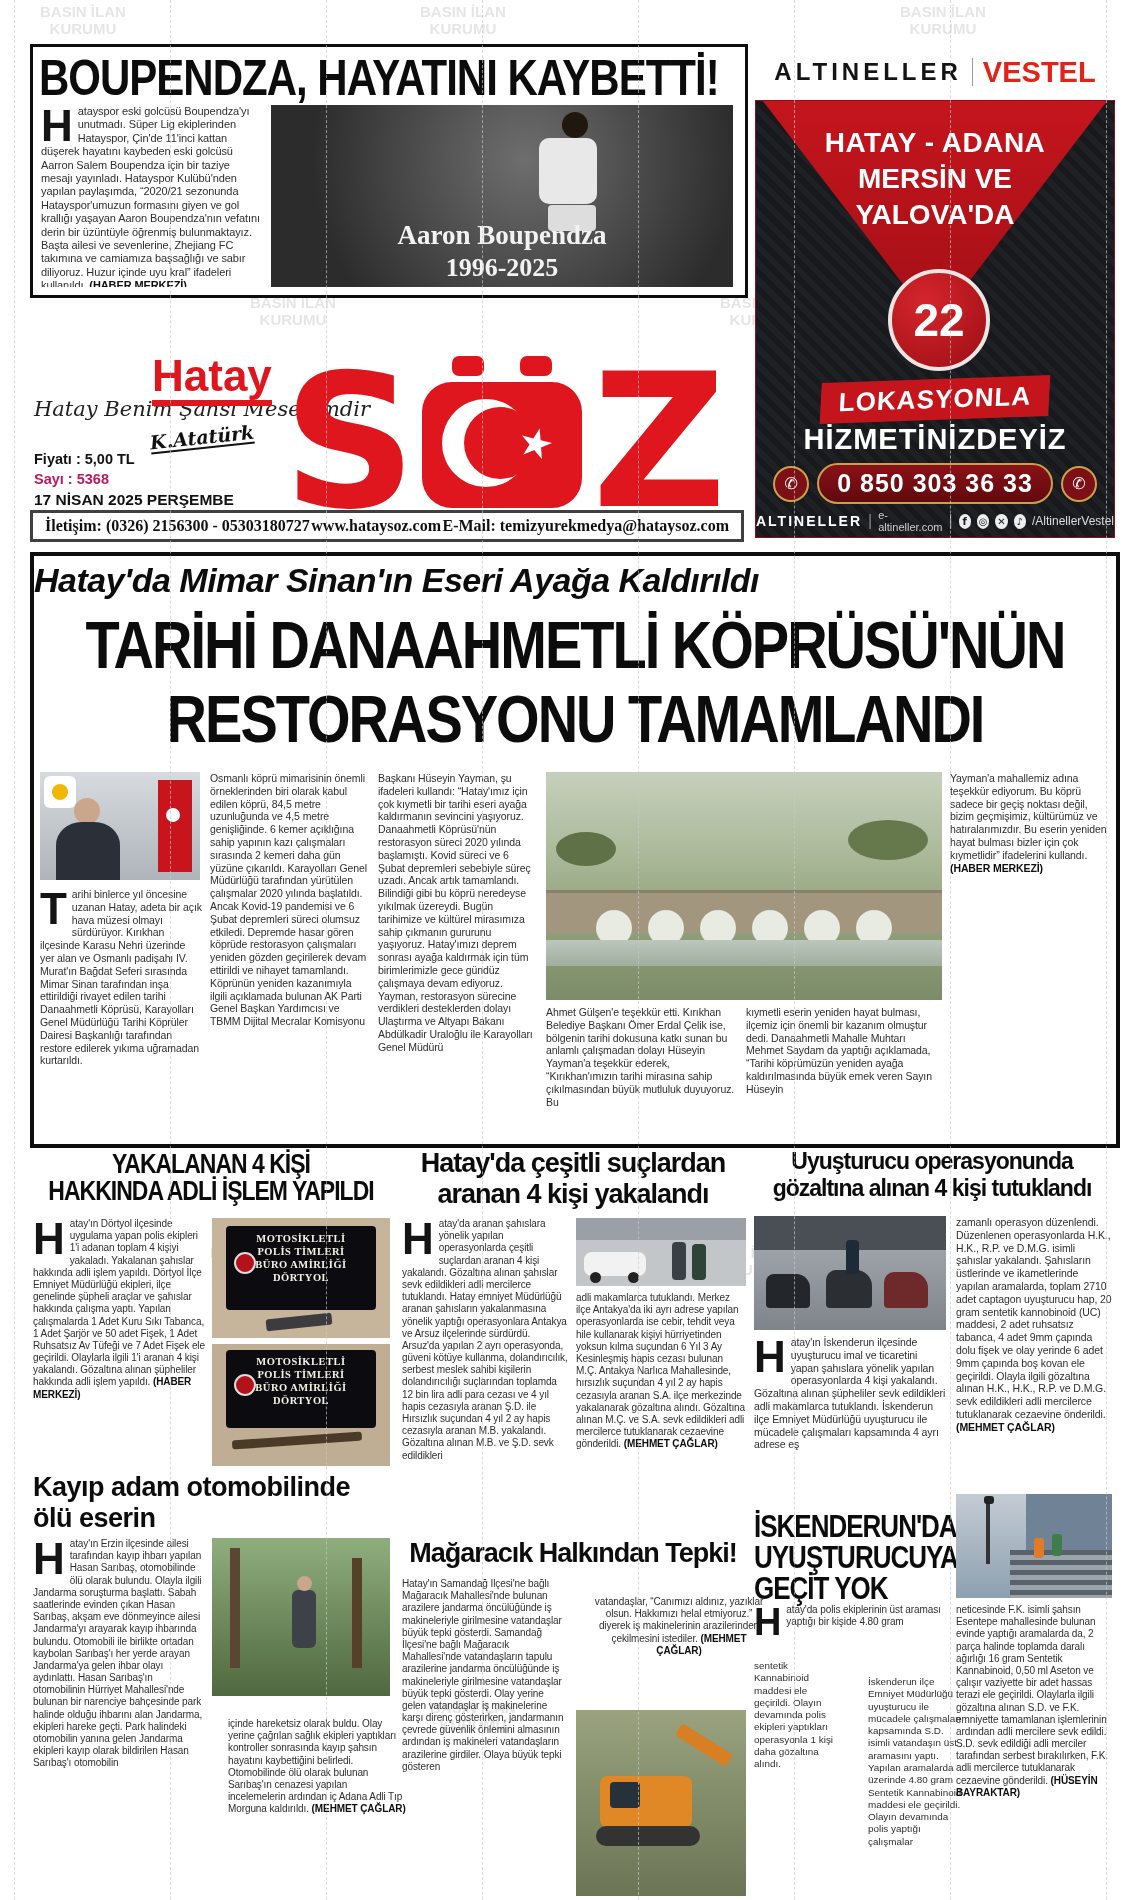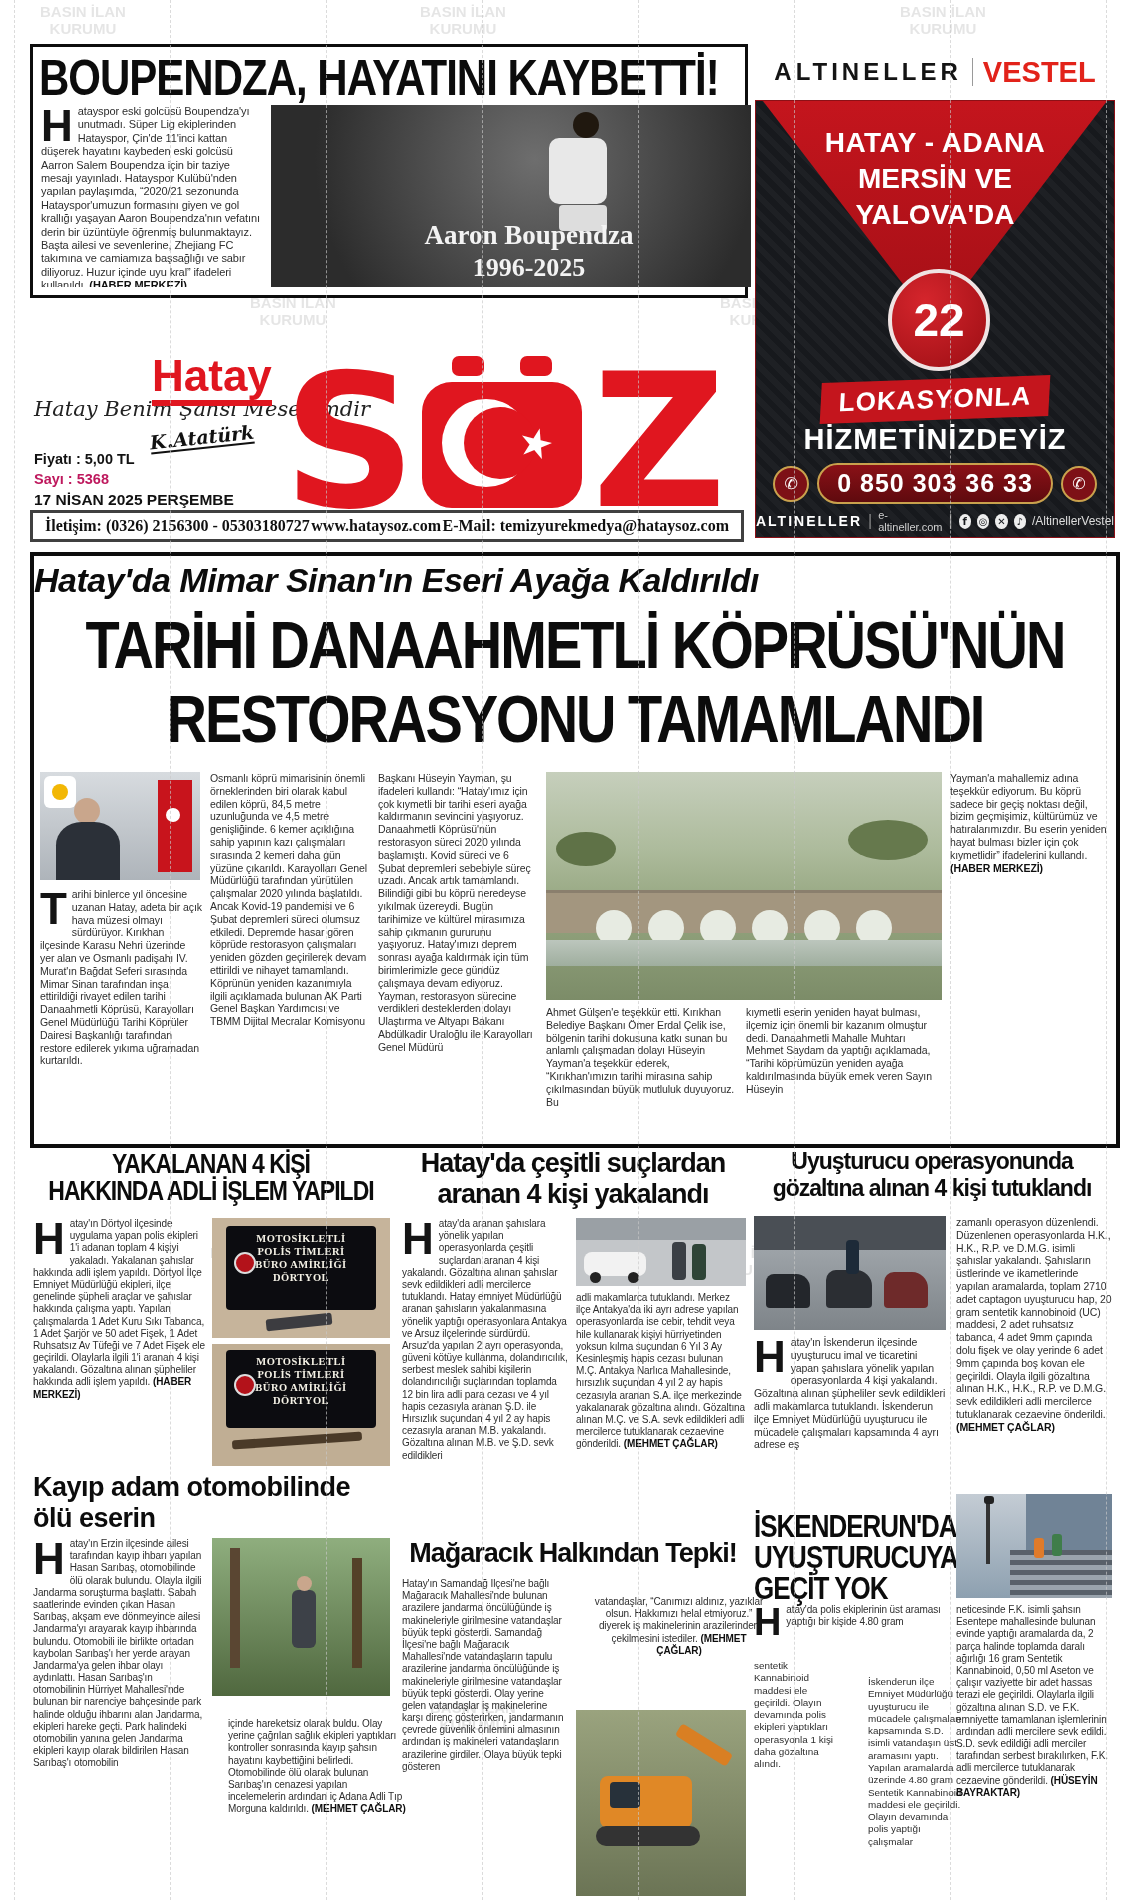--- a/index.html
+++ b/index.html
@@ -62,21 +62,21 @@
   <div class="wm" style="left:210px;top:1245px;"><span>BASIN İLAN</span><br><span>KURUMU</span></div>
   <div class="wm" style="left:700px;top:1245px;"><span>BASIN İLAN</span><br><span>KURUMU</span></div>
   <div class="wm" style="left:430px;top:1700px;"><span>BASIN İLAN</span><br><span>KURUMU</span></div>
 
   <div class="box" style="left:30px;top:44px;width:712px;height:248px;border-width:3px;">
     <div class="abs cond sy" style="left:6px;top:2px;font-size:42px;">BOUPENDZA, HAYATINI KAYBETTİ!</div>
     <p class="bt abs" style="left:8px;top:58px;width:220px;height:182px;margin:0;font-size:11px;">
       <span class="dc">H</span><span>atayspor eski golcüsü Boupendza'yı unutmadı. Süper Lig ekiplerinden Hatayspor, Çin'de 11'inci kattan düşerek hayatını kaybeden eski golcüsü Aarron Salem Boupendza için bir taziye mesajı yayınladı. Hatayspor Kulübü'nden yapılan paylaşımda, “2020/21 sezonunda Hatayspor'umuzun formasını giyen ve gol krallığı yaşayan Aaron Boupendza'nın vefatını derin bir üzüntüyle öğrenmiş bulunmaktayız. Başta ailesi ve sevenlerine, Zhejiang FC takımına ve camiamıza başsağlığı ve sabır diliyoruz. Huzur içinde uyu kral” ifadeleri kullanıldı.</span>
       <b class="tagb">(HABER MERKEZİ)</b>
     </p>
-    <div class="ph" style="left:238px;top:58px;width:462px;height:182px;background:radial-gradient(circle at 55% 30%,#6e6e6e,#2c2c2c 75%);padding-left:18px;">
+    <div class="ph" style="left:238px;top:58px;width:462px;height:182px;background:radial-gradient(circle at 55% 30%,#6e6e6e,#2c2c2c 75%);">
       <div class="abs" style="left:58%;top:18%;width:58px;height:66px;background:#e8e8e8;border-radius:10px;"></div>
       <div class="abs" style="left:63%;top:4%;width:26px;height:26px;background:#20180f;border-radius:50%;"></div>
       <div class="abs" style="left:60%;top:55%;width:48px;height:26px;background:#ddd;border-radius:4px;"></div>
       <div class="cap-serif" style="bottom:36px;font-size:27px;font-weight:700;">Aaron Boupendza</div>
       <div class="cap-serif" style="bottom:4px;font-size:26px;font-weight:700;">1996-2025</div>
     </div>
   </div>
 
   <div id="ad">
     <div id="ad-head">

